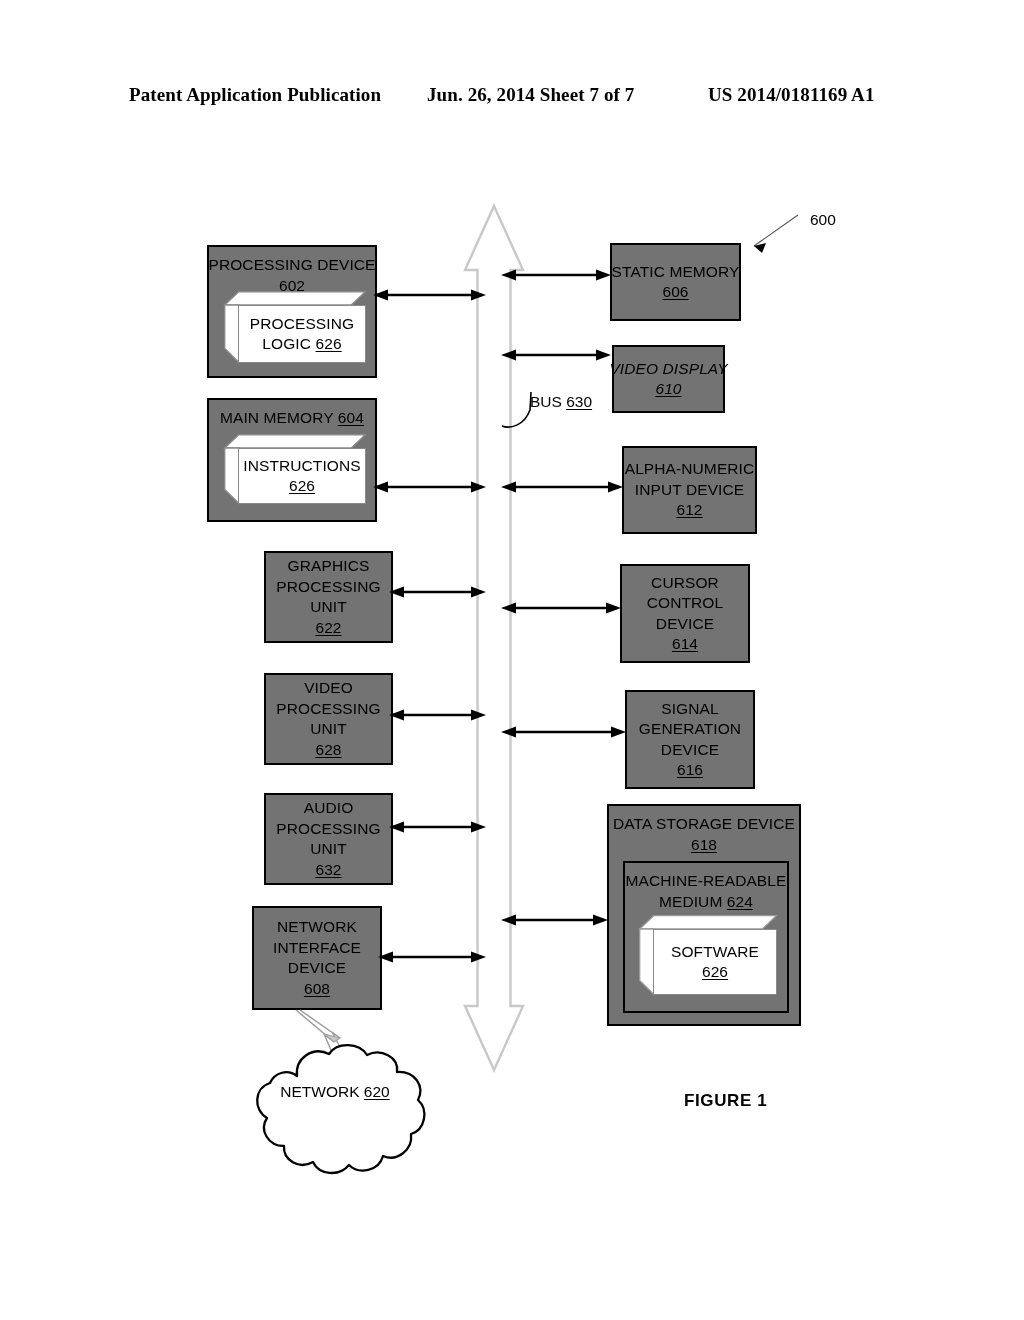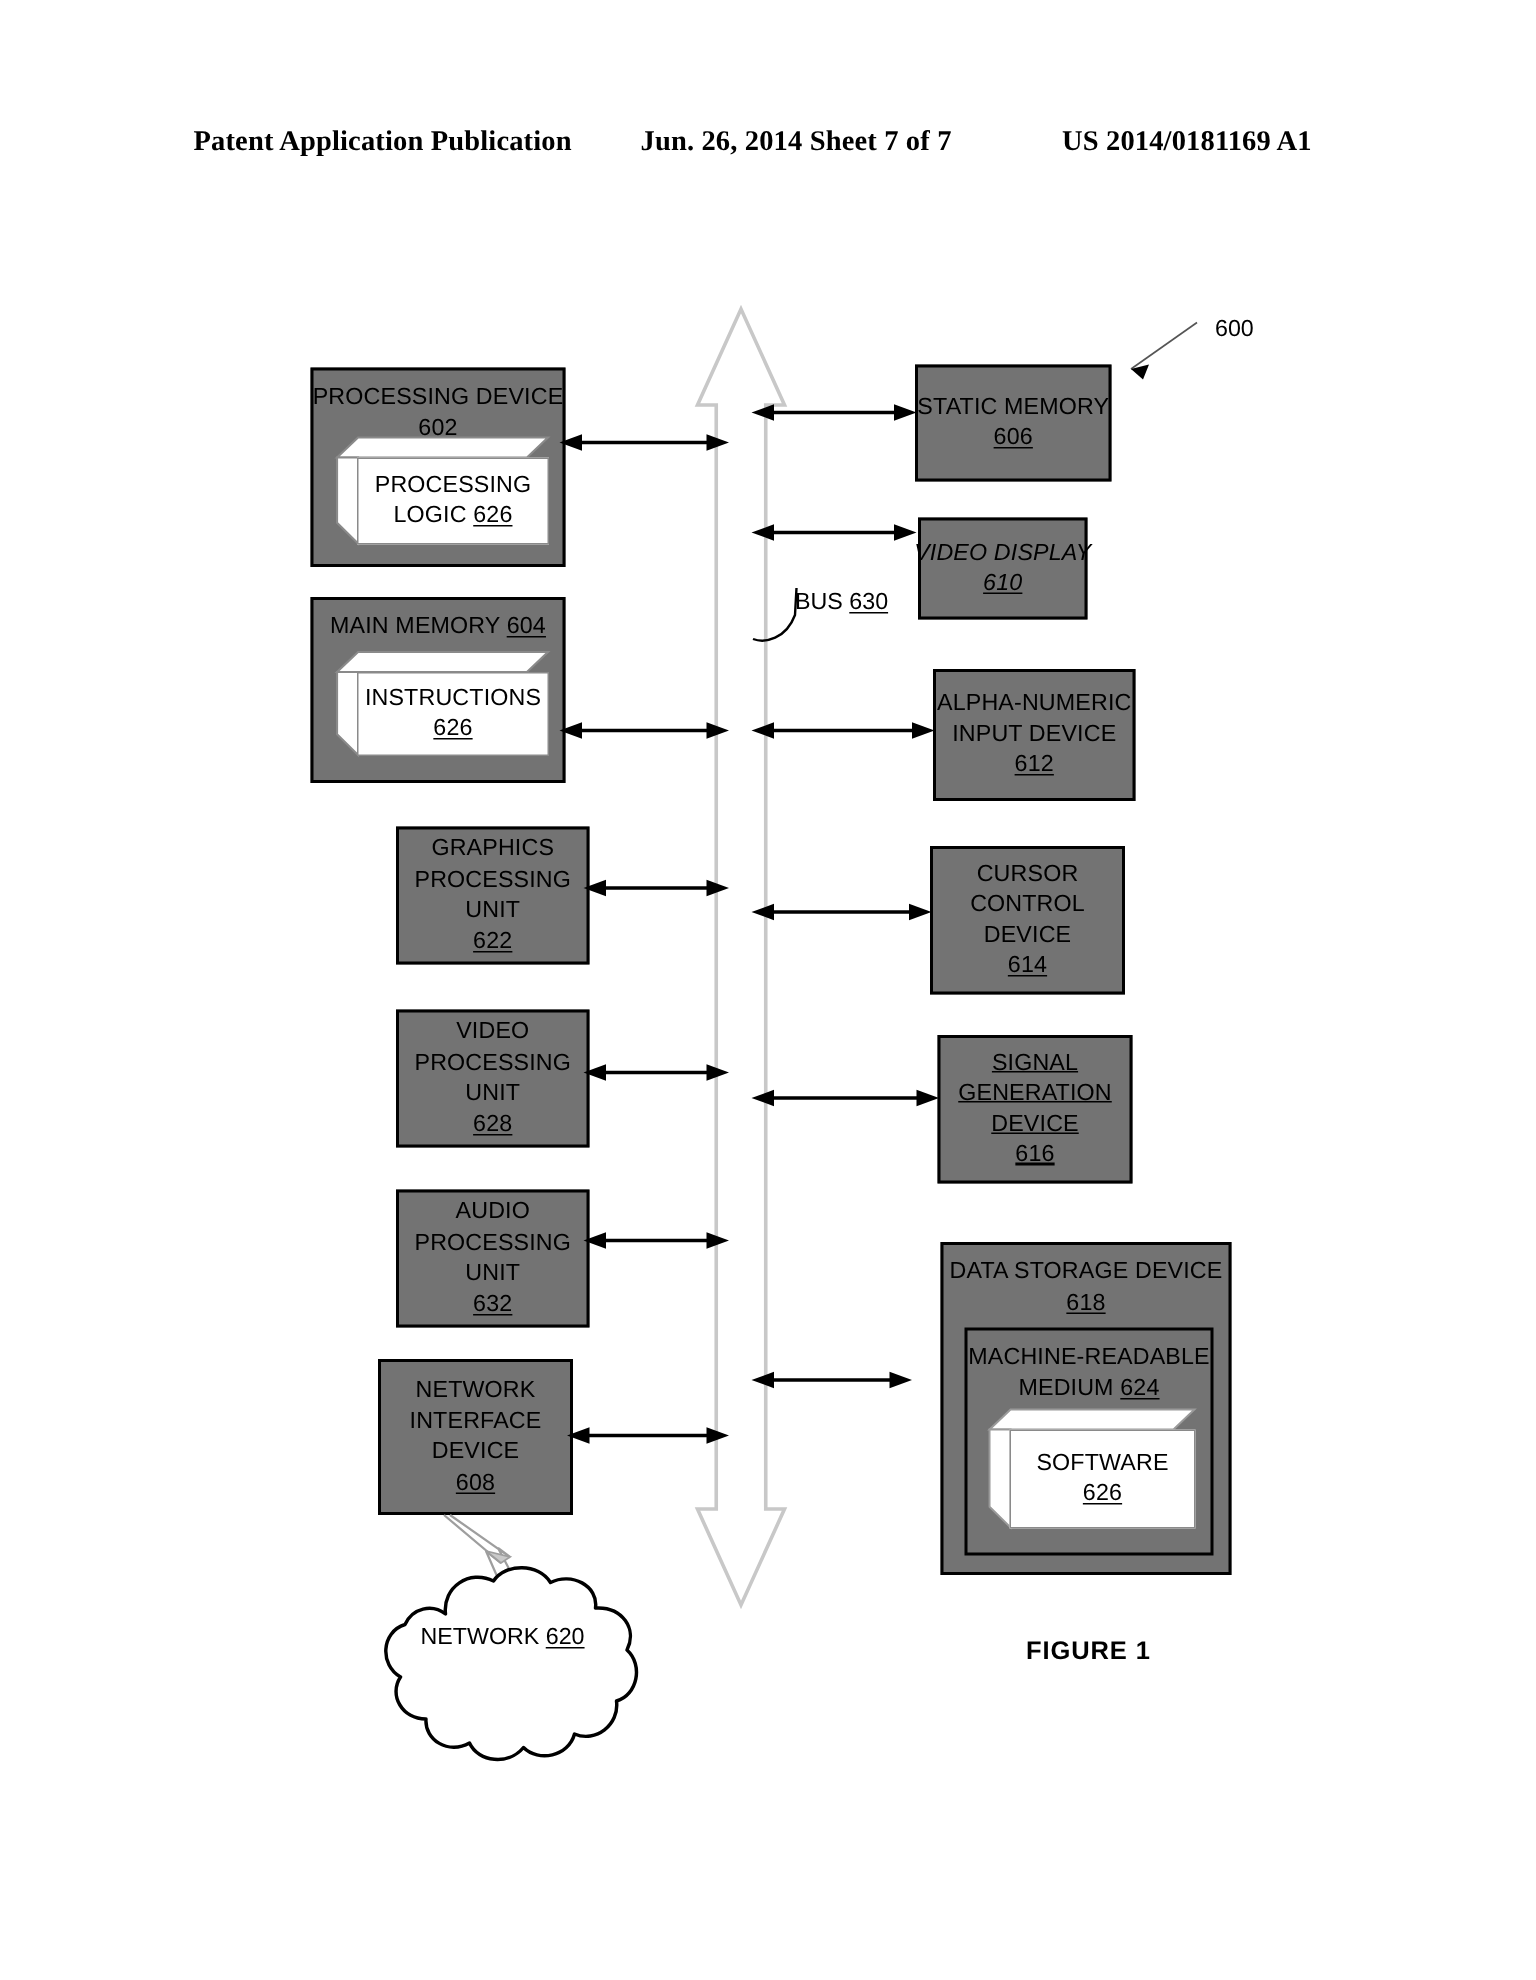--- a/index.html
+++ b/index.html
@@ -252,28 +252,28 @@
   <span class="ln num">612</span>
 </div>
 
 <div class="dbox center-all" style="left:620px; top:564px; width:130px; height:99px;justify-content:center;">
   <span class="ln">CURSOR</span>
   <span class="ln">CONTROL</span>
   <span class="ln">DEVICE</span>
   <span class="ln num">614</span>
 </div>
 
-<div class="dbox center-all" style="left:625px; top:690px; width:130px; height:99px;text-decoration:underline;">
+<div class="dbox center-all" style="left:625px; top:690px; width:130px; height:99px;">
   <span class="ln">SIGNAL</span>
   <span class="ln">GENERATION</span>
   <span class="ln">DEVICE</span>
   <span class="ln num">616</span>
 </div>
 
-<div class="dbox pad-top" style="left:607px; top:828px; width:194px; height:222px;margin-left:20px;">
+<div class="dbox pad-top" style="left:607px; top:804px; width:194px; height:222px;">
   <span class="ln">DATA STORAGE DEVICE</span>
   <span class="ln num">618</span>
 
   <div class="dbox pad-top" style="left:14px; top:55px; width:166px; height:152px;">
     <span class="ln">MACHINE-READABLE</span>
     <span class="ln"><span>MEDIUM</span> <span class="num">624</span></span>
 
     <div class="box3d" style="left:14px; top:52px; width:138px; height:80px;">
       <svg class="sides" width="138" height="80" viewBox="0 0 138 80">
         <path d="M 0.7 14 L 14.7 0.7 L 137.3 0.7 L 123.3 14 Z" fill="#fff" stroke="#9a9a9a" stroke-width="1.3" stroke-linejoin="miter"></path>

